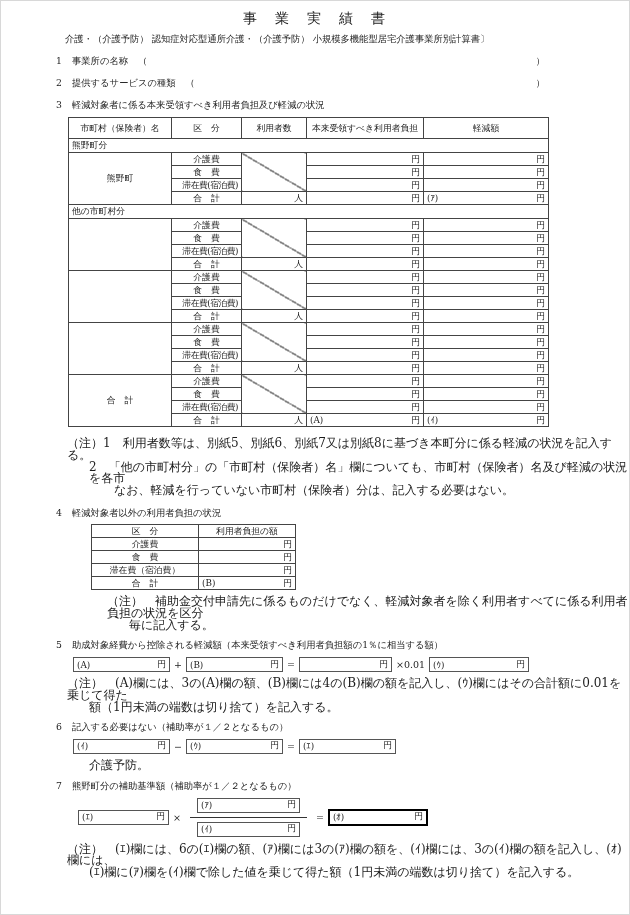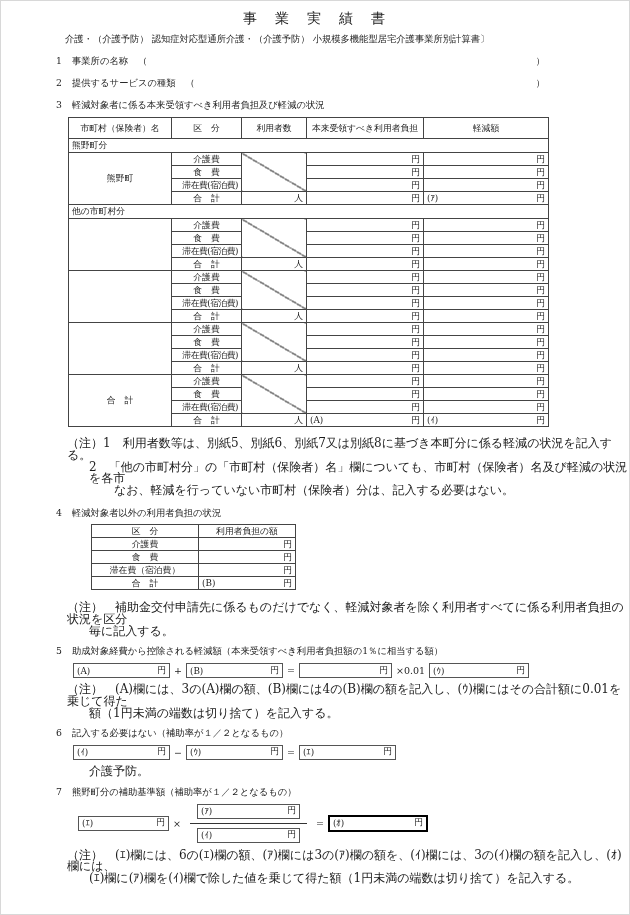--- a/index.html
+++ b/index.html
@@ -295,21 +295,21 @@
       <td>
         <div class="lr">
               <span>(B)</span>
               <span>円</span>
             </div>
       </td>
     </tr>
   </tbody>
     </table>
 
-  <div class="note" style="margin-top:12px;">
+  <div class="note" style="margin-top:6px;padding-left:40px;">
     <div class="ml66">（注）　補助金交付申請先に係るものだけでなく、軽減対象者を除く利用者すべてに係る利用者負担の状況を区分</div>
     <div class="ml88">毎に記入する。</div>
   </div>
 
   <div class="item-line it5">
     <span class="item-no">5</span>
     <span>助成対象経費から控除される軽減額（本来受領すべき利用者負担額の1％に相当する額）</span>
   </div>
 
   <div class="formula">

